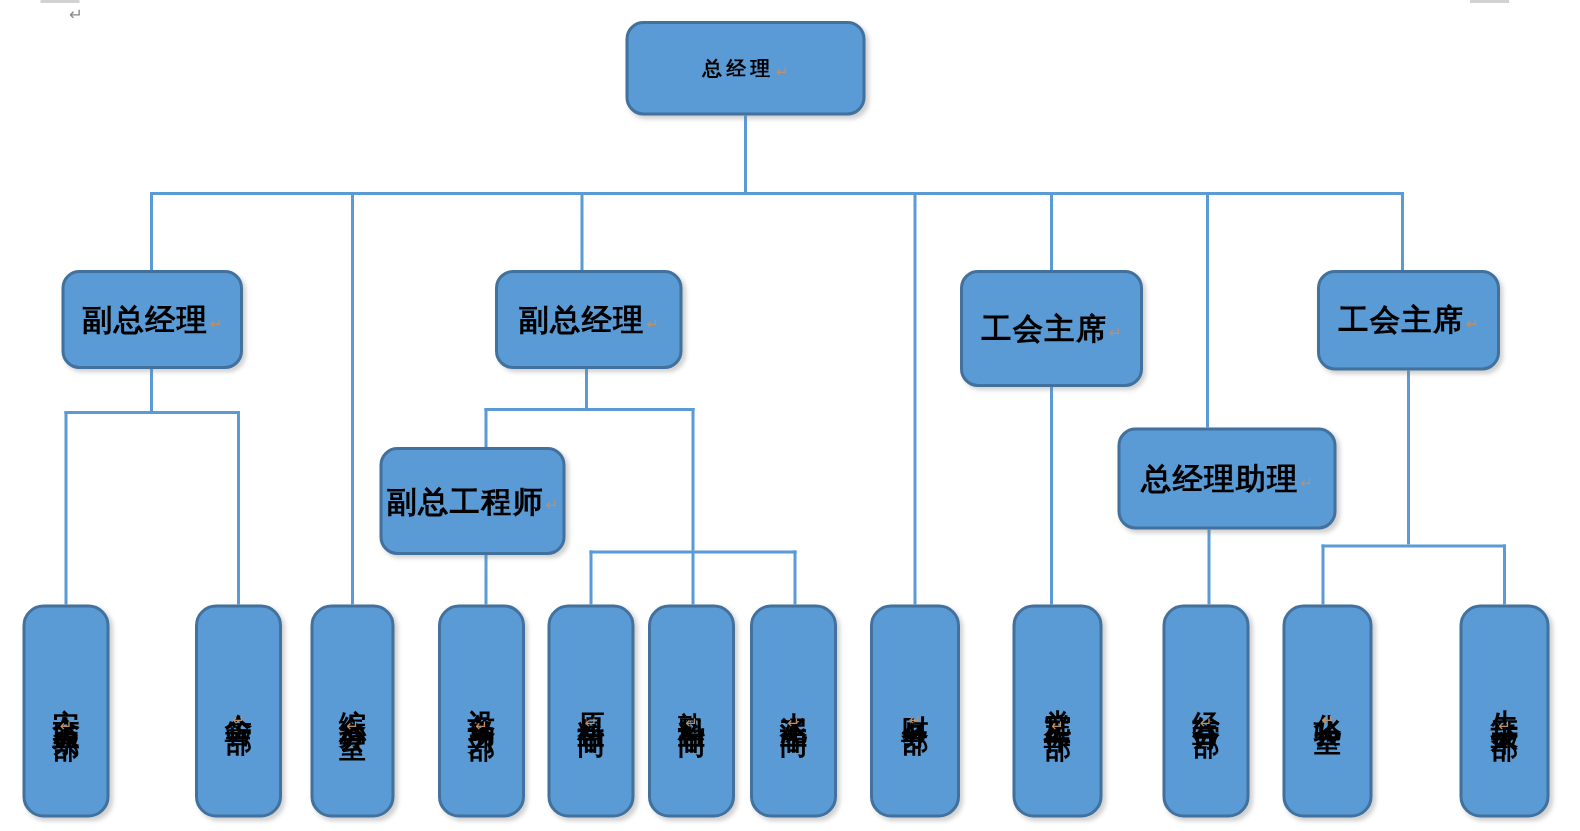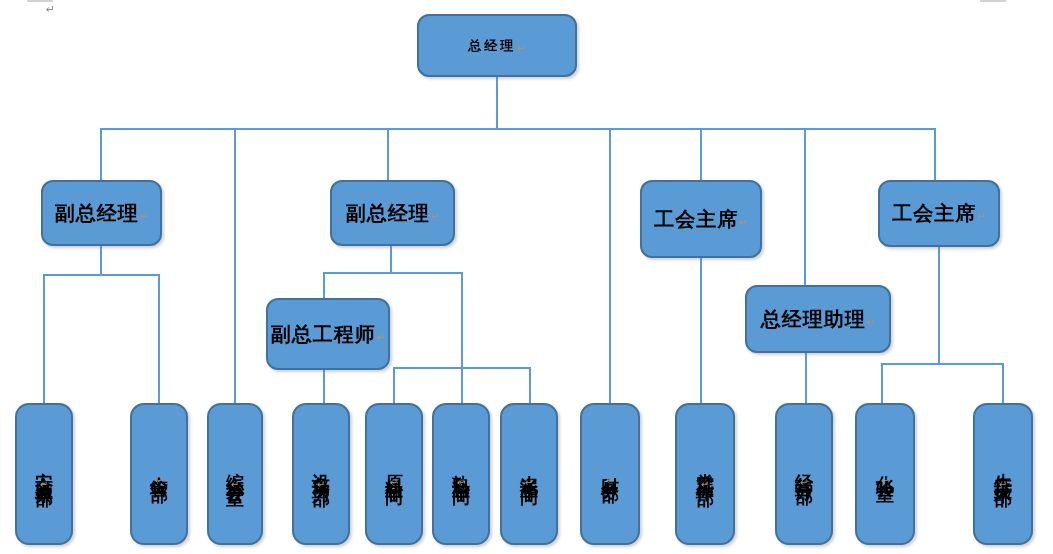--- a/index.html
+++ b/index.html
@@ -76,21 +76,21 @@
   </div>
   <div class="node" style="left:640px;top:180px;width:122px;height:78px;align-items:center;">
     <span class="lbl">工会主席</span>
       <span class="pmark">↵</span>
   </div>
   <div class="node" style="left:878px;top:180px;width:122px;height:67px;">
     <span class="lbl">工会主席</span>
       <span class="pmark">↵</span>
   </div>
 
-  <div class="node" style="left:266px;top:298px;width:124px;height:72px;">
+  <div class="node" style="left:253px;top:298px;width:124px;height:72px;">
     <span class="lbl">副总工程师</span>
       <span class="pmark">↵</span>
   </div>
   <div class="node" style="left:745px;top:285px;width:146px;height:68px;">
     <span class="lbl">总经理助理</span>
       <span class="pmark">↵</span>
   </div>
 
   <div class="node v" style="left:15px;top:403px;width:58px;height:142px;">
     <span class="lbl">安全监察部</span>

